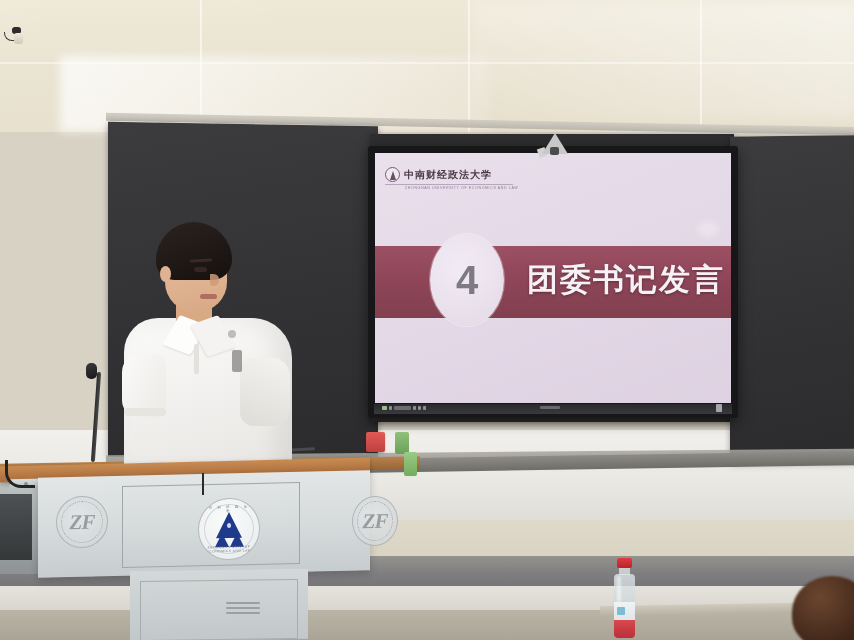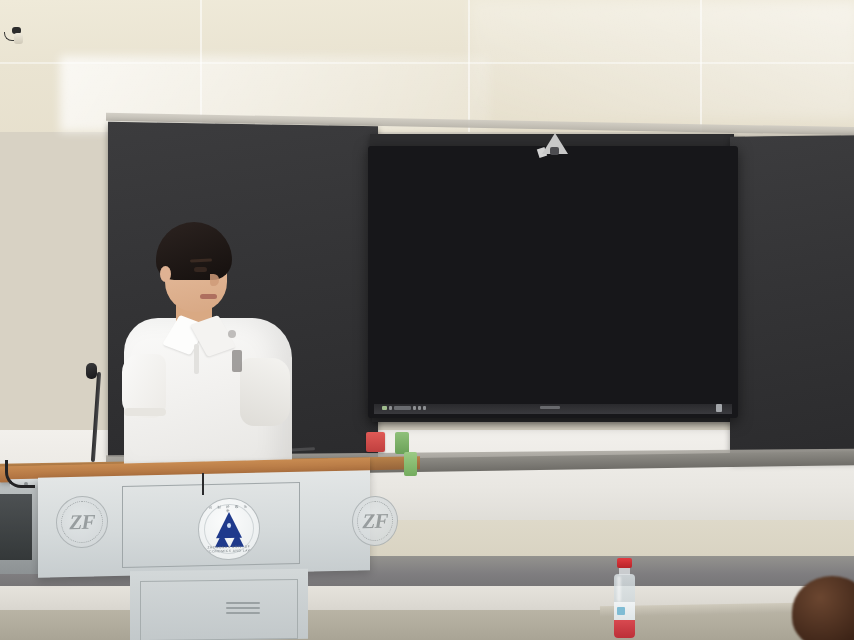--- a/index.html
+++ b/index.html
@@ -494,20 +494,40 @@
 
   <div class="board-frame"></div>
   <div class="board board-left"></div>
   <div class="board board-top-center"></div>
   <div class="board board-bot-center"></div>
   <div class="board board-right"></div>
   <div class="board-lip"></div>
 
   <div class="display-bezel"></div>
 
+  <div class="display-screen">
+    <div class="slide-bg"></div>
+
+    <div class="slide-logo">
+      <span class="mark"></span>
+      <span class="cn">中南财经政法大学</span>
+    </div>
+    <div class="slide-logo-rule"></div>
+    <div class="slide-logo-en">ZHONGNAN UNIVERSITY OF ECONOMICS AND LAW</div>
+
+    <div class="slide-band"></div>
+
+    <div class="slide-circle">
+      <span>4</span>
+    </div>
+
+    <div class="slide-title">团委书记发言</div>
+
+    <div class="screen-glare"></div>
+  </div>
 
   <div class="bezel-strip"></div>
   <div class="bezel-btns">
     <i class="grn"></i>
     <i></i>
     <i class="wide"></i>
     <i></i>
     <i></i>
     <i></i>
   </div>

